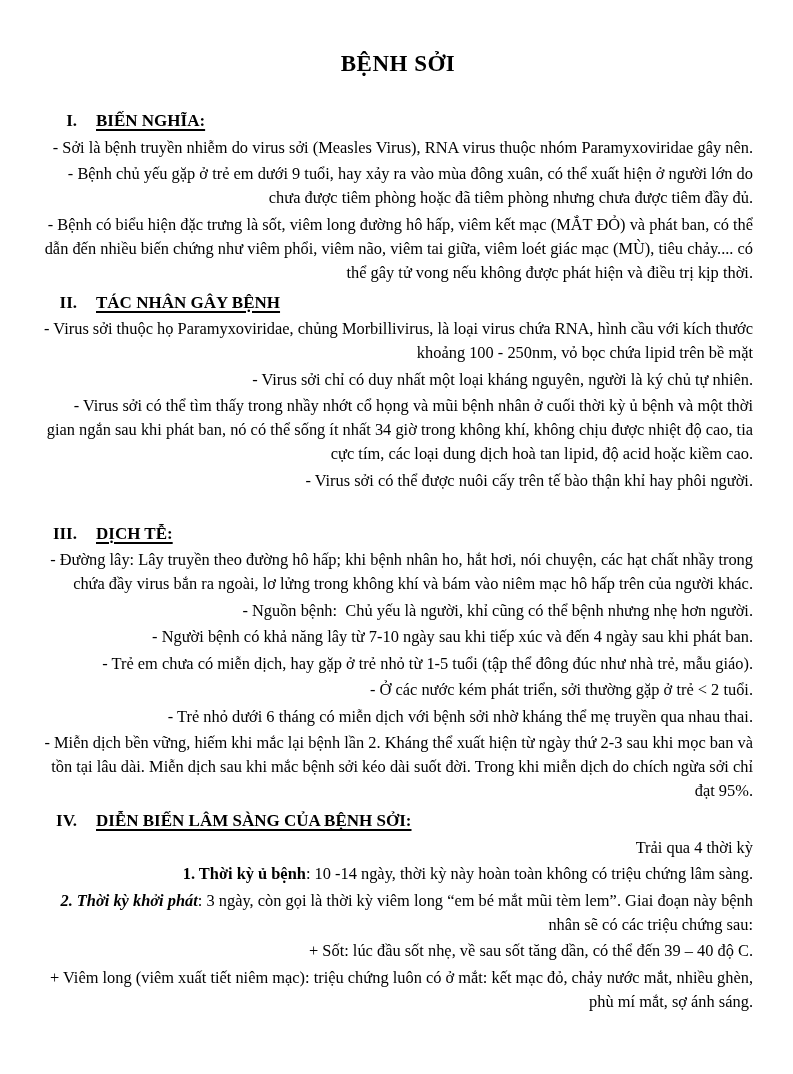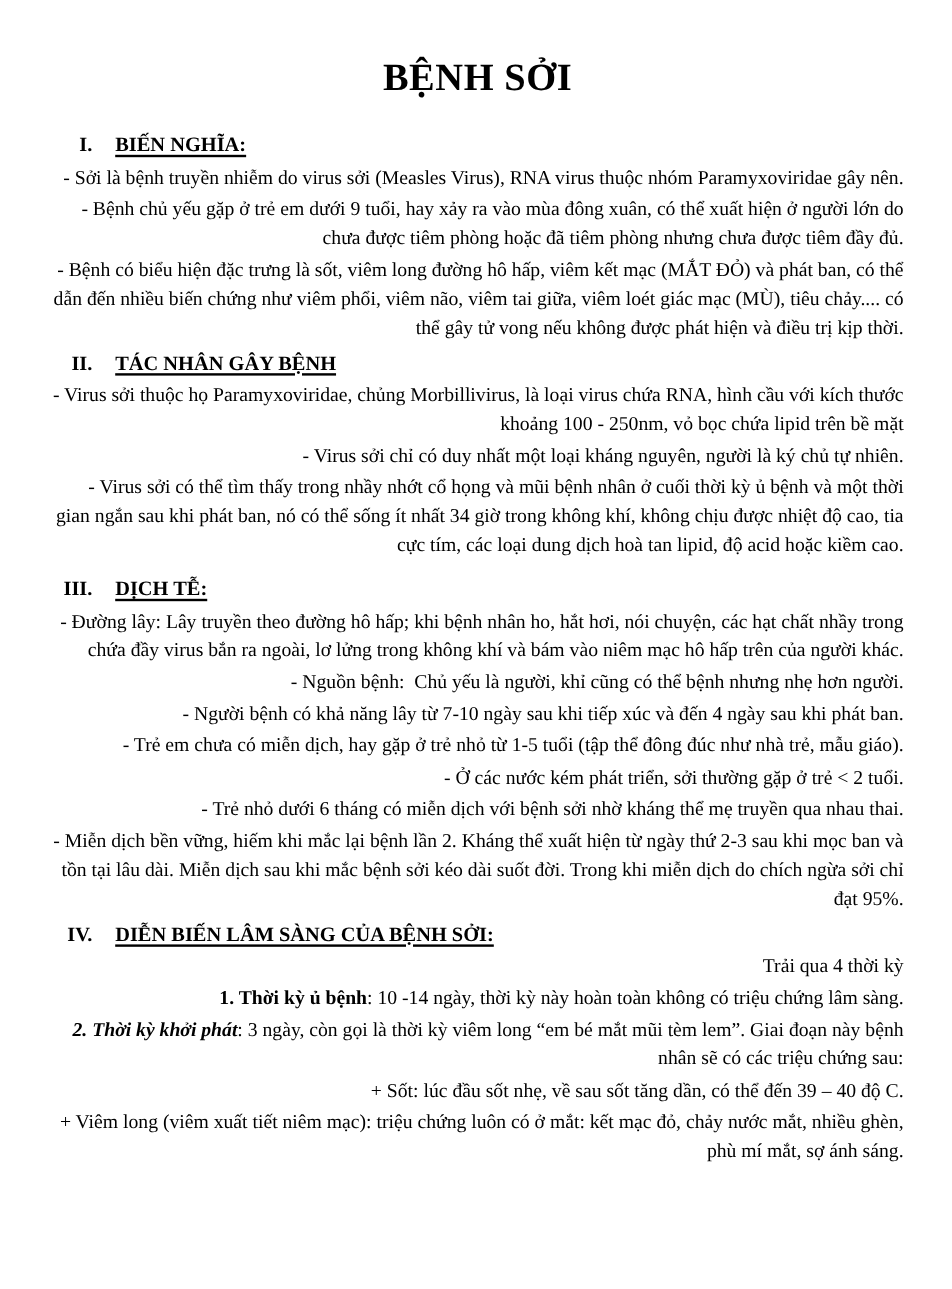--- a/index.html
+++ b/index.html
@@ -12,21 +12,21 @@
     padding: 44px 40px 0 43px;
     overflow: hidden;
     font-family: "Liberation Serif", "DejaVu Serif", serif;
     font-size: 16.4px;
     line-height: 24px;
     color: #000000;
   }
   .doc-title {
     margin: 2px 0 26px 0;
     text-align: center;
-    font-size: 32px;
+    font-size: 23px;
     line-height: 36px;
     font-weight: bold;
     letter-spacing: 0.5px;
   }
   section { margin: 0; }
   .sec-head {
     display: flex;
     align-items: baseline;
     font-weight: bold;
     font-size: 17px;
@@ -38,21 +38,21 @@
     width: 34px;
     text-align: right;
   }
   .sec-title {
     margin-left: 19px;
     text-decoration: underline;
     text-decoration-thickness: 1.8px;
     text-underline-offset: 3px;
   }
   
-  #doc-sections > section:nth-of-type(3) { margin-top: 12px; }
+  #doc-sections > section:nth-of-type(3) { margin-top: 28px; }
   p.para { margin: 2.5px 0 0 0; text-align: right; }
   .b { font-weight: bold; }
   .i { font-style: italic; }
 </style>
 </head>
 <body>
 
 <div class="page">
   <h1 class="doc-title">BỆNH SỞI</h1>
   <div id="doc-sections">
@@ -66,20 +66,21 @@
         <p class="para"><span>- Bệnh có biểu hiện đặc trưng là sốt, viêm long đường hô hấp, viêm kết mạc (MẮT ĐỎ) và phát ban, có thể dẫn đến nhiều biến chứng như viêm phổi, viêm não, viêm tai giữa, viêm loét giác mạc (MÙ), tiêu chảy.... có thể gây tử vong nếu không được phát hiện và điều trị kịp thời.</span></p>
       </section>
       <section>
         <div class="sec-head">
           <span class="sec-num">II.</span>
           <span class="sec-title">TÁC NHÂN GÂY BỆNH</span>
         </div>
         <p class="para"><span>- Virus sởi thuộc họ Paramyxoviridae, chủng Morbillivirus, là loại virus chứa RNA, hình cầu với kích thước khoảng 100 - 250nm, vỏ bọc chứa lipid trên bề mặt</span></p>
         <p class="para"><span>- Virus sởi chỉ có duy nhất một loại kháng nguyên, người là ký chủ tự nhiên.</span></p>
         <p class="para"><span>- Virus sởi có thể tìm thấy trong nhầy nhớt cổ họng và mũi bệnh nhân ở cuối thời kỳ ủ bệnh và một thời gian ngắn sau khi phát ban, nó có thể sống ít nhất 34 giờ trong không khí, không chịu được nhiệt độ cao, tia cực tím, các loại dung dịch hoà tan lipid, độ acid hoặc kiềm cao.</span></p>
+        <p class="para"><span>- Virus sởi có thể được nuôi cấy trên tế bào thận khỉ hay phôi người.</span></p>
       </section>
       <section>
         <div class="sec-head">
           <span class="sec-num">III.</span>
           <span class="sec-title">DỊCH TỄ:</span>
         </div>
         <p class="para"><span>- Đường lây: Lây truyền theo đường hô hấp; khi bệnh nhân ho, hắt hơi, nói chuyện, các hạt chất nhầy trong chứa đầy virus bắn ra ngoài, lơ lửng trong không khí và bám vào niêm mạc hô hấp trên của người khác.</span></p>
         <p class="para"><span>- Nguồn bệnh:&nbsp; Chủ yếu là người, khỉ cũng có thể bệnh nhưng nhẹ hơn người.</span></p>
         <p class="para"><span>- Người bệnh có khả năng lây từ 7-10 ngày sau khi tiếp xúc và đến 4 ngày sau khi phát ban.</span></p>
         <p class="para"><span>- Trẻ em chưa có miễn dịch, hay gặp ở trẻ nhỏ từ 1-5 tuổi (tập thể đông đúc như nhà trẻ, mẫu giáo).</span></p>

